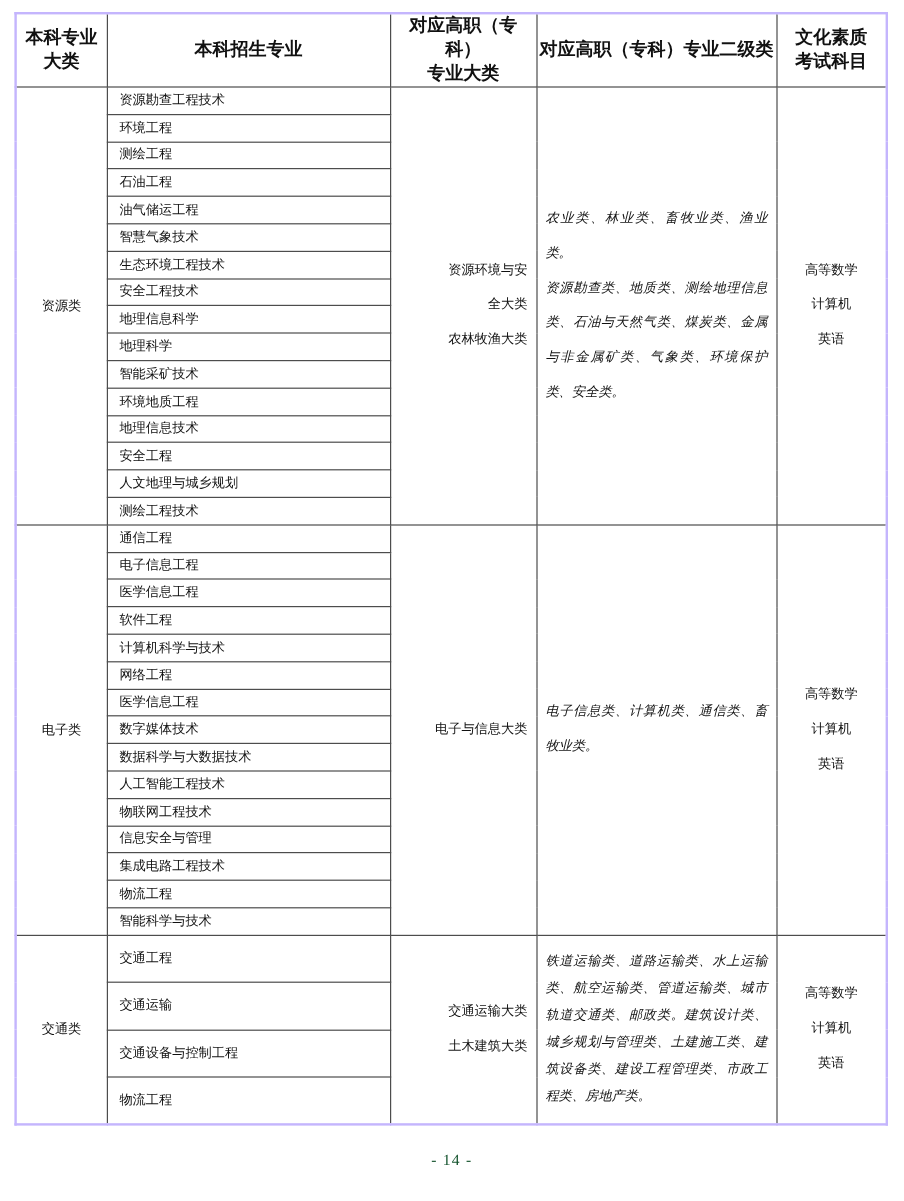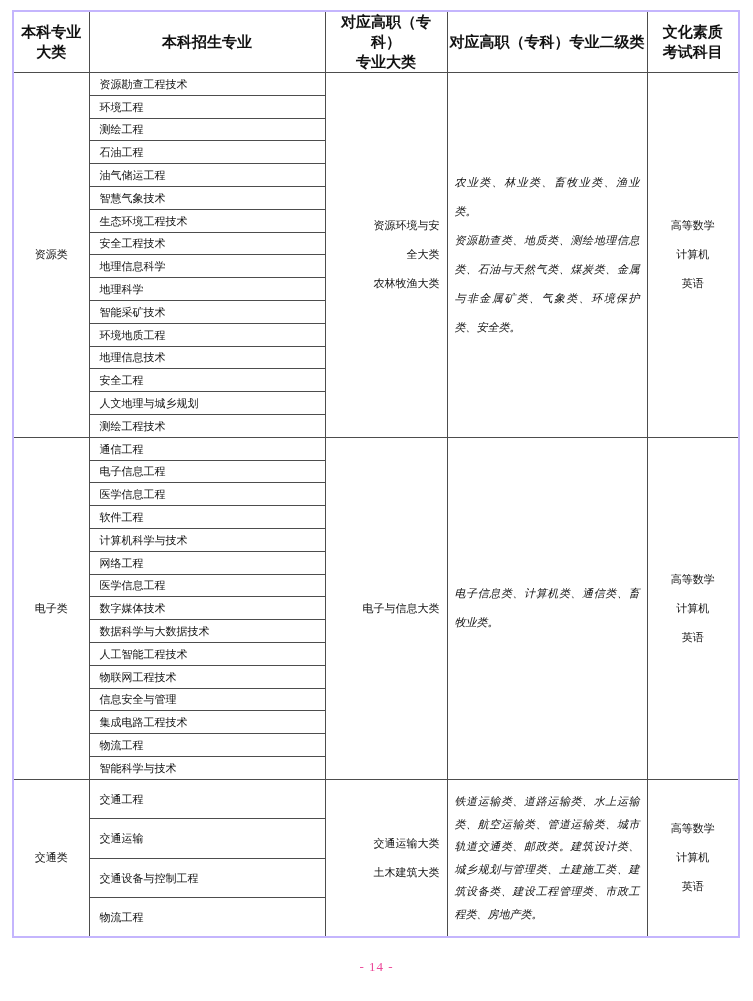--- a/index.html
+++ b/index.html
@@ -74,21 +74,21 @@
     line-height: 29px;
     margin-top: 40px;
   }
 
   .footer {
     position: absolute;
     left: 0; right: 0;
     top: 959px;
     text-align: center;
     font-size: 13px;
-    color: #ec4899;
+    color: #14532d;
     letter-spacing: 1px;
   }
 </style>
 </head>
 <body>
 
 <div class="page">
 
   <table class="doc-table">
     <colgroup>

